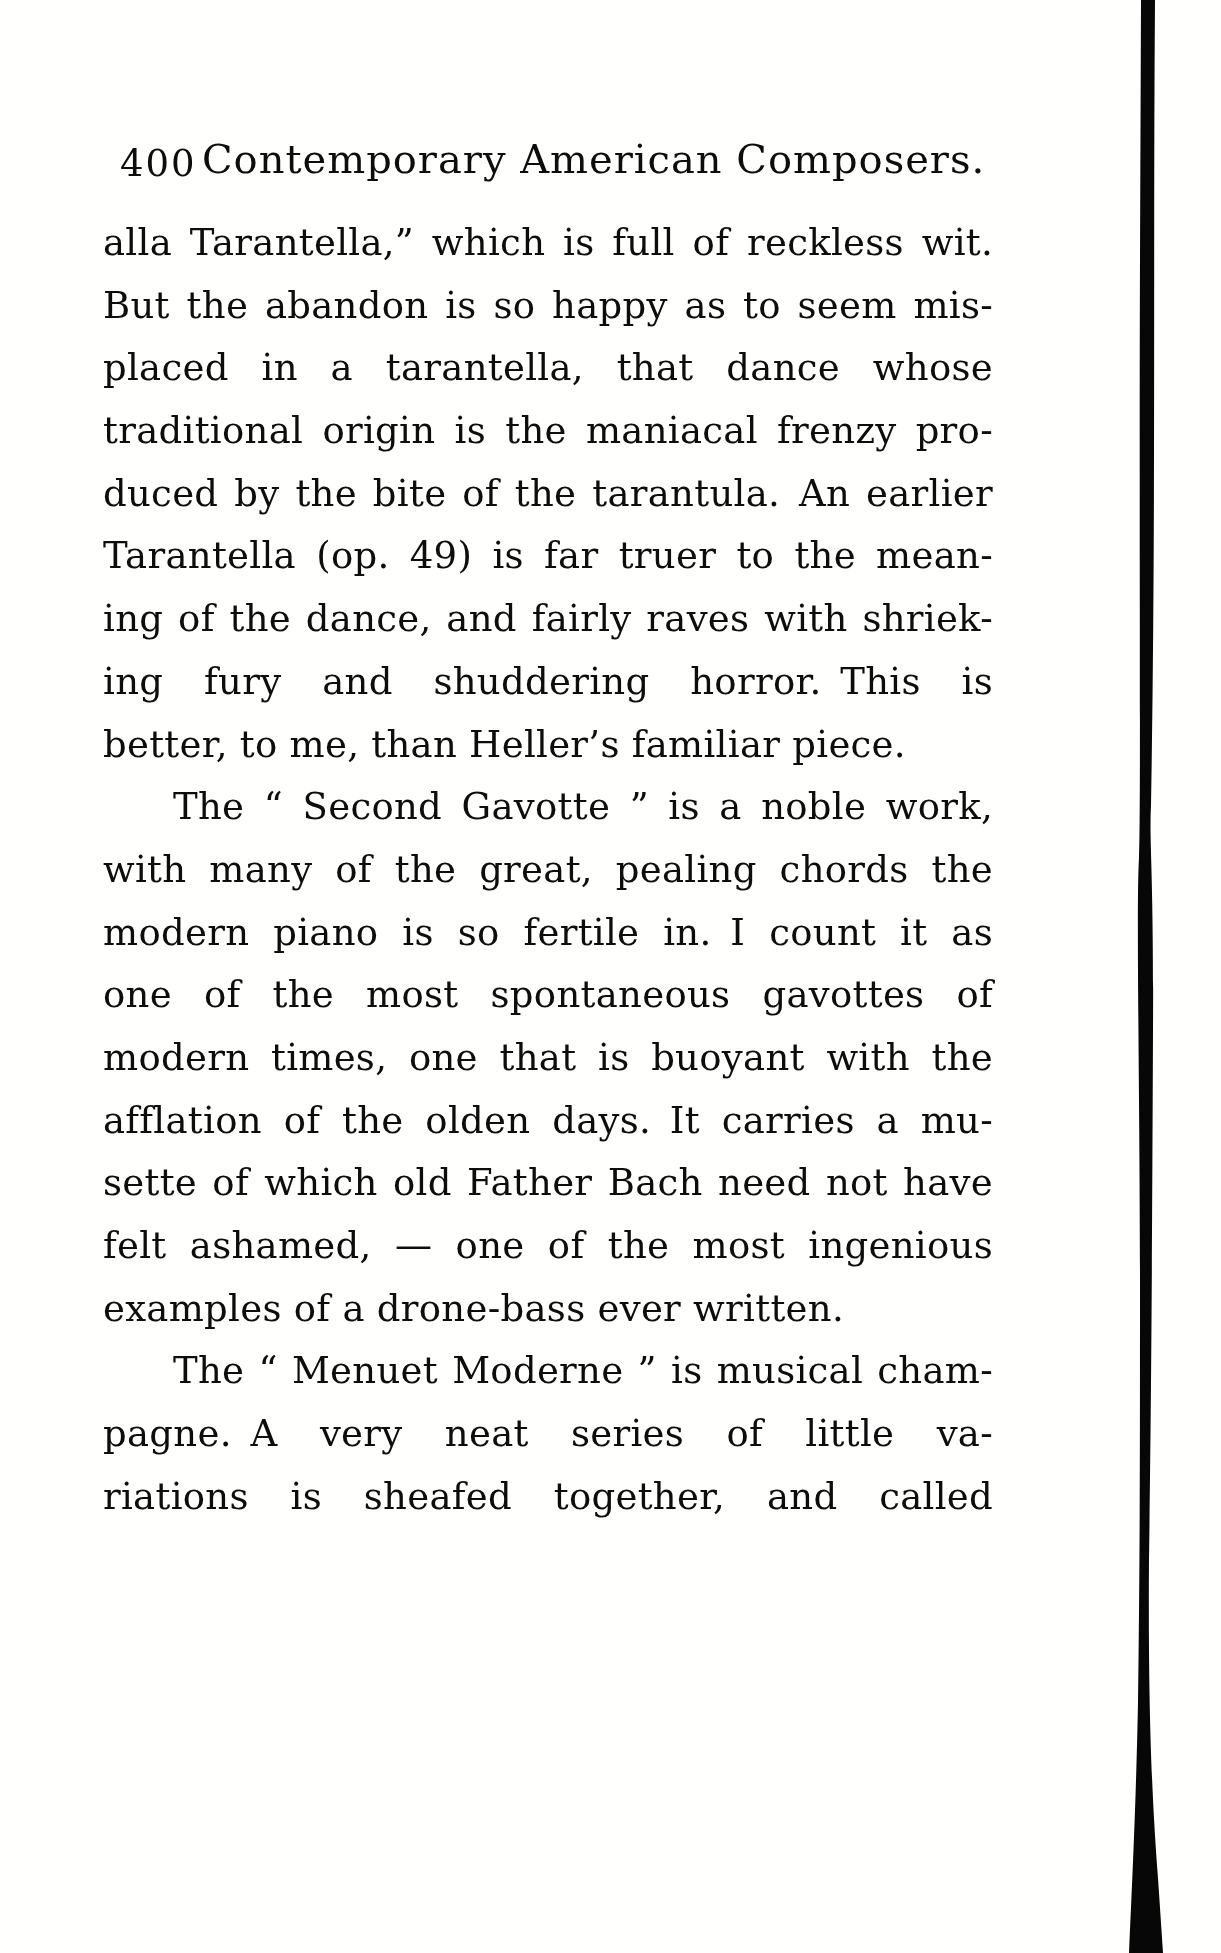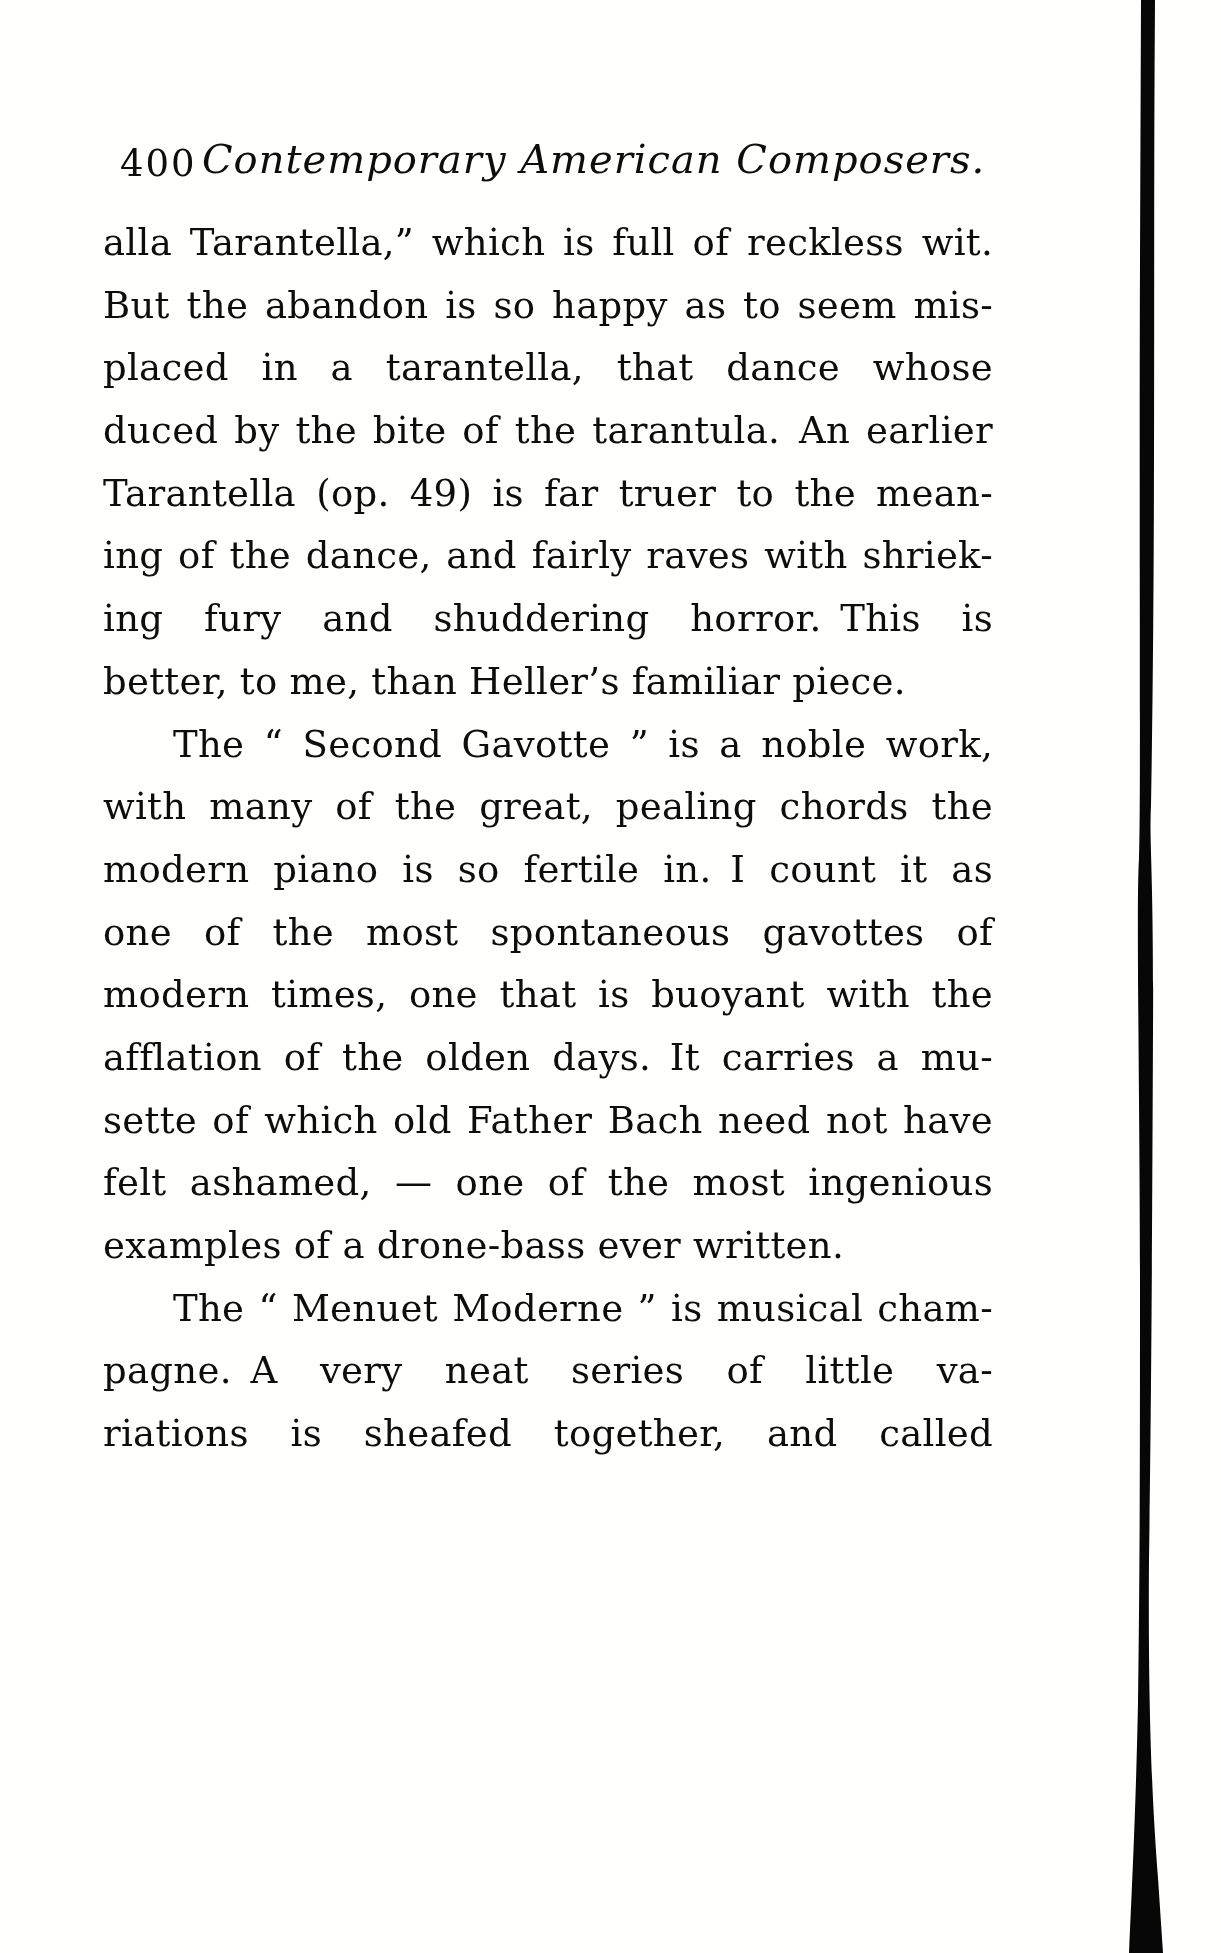--- a/index.html
+++ b/index.html
@@ -37,21 +37,20 @@
     left: 0;
     top: 14px;
     font-size: 37px;
     letter-spacing: 2px;
   }
   .runtitle {
     position: absolute;
     left: 82px;
     top: 8px;
     font-size: 40px;
-    font-style: italic;
     letter-spacing: 1px;
     white-space: nowrap;
   }
   .body-text {
     position: absolute;
     left: 103px;
     top: 212px;
     width: 890px;
   }
   .line {
@@ -91,20 +90,21 @@
 
   <div class="header">
     <span class="pagenum">400</span>
     <span class="runtitle">Contemporary American Composers.</span>
   </div>
 
   <div class="body-text" id="body-lines">
       <div class="line just"><span>alla Tarantella,” which is full of reckless wit.</span></div>
       <div class="line just"><span>But the </span><span class="it">abandon</span><span> is so happy as to seem mis-</span></div>
       <div class="line just"><span>placed in a tarantella, that dance whose</span></div>
+      <div class="line just"><span>traditional origin is the maniacal frenzy pro-</span></div>
       <div class="line just"><span>duced by the bite of the tarantula. An earlier</span></div>
       <div class="line just"><span>Tarantella (op. 49) is far truer to the mean-</span></div>
       <div class="line just"><span>ing of the dance, and fairly raves with shriek-</span></div>
       <div class="line just"><span>ing fury and shuddering horror. This is</span></div>
       <div class="line"><span>better, to me, than Heller’s familiar piece.</span></div>
       <div class="line just indent"><span>The “ Second Gavotte ” is a noble work,</span></div>
       <div class="line just"><span>with many of the great, pealing chords the</span></div>
       <div class="line just"><span>modern piano is so fertile in. I count it as</span></div>
       <div class="line just"><span>one of the most spontaneous gavottes of</span></div>
       <div class="line just"><span>modern times, one that is buoyant with the</span></div>

